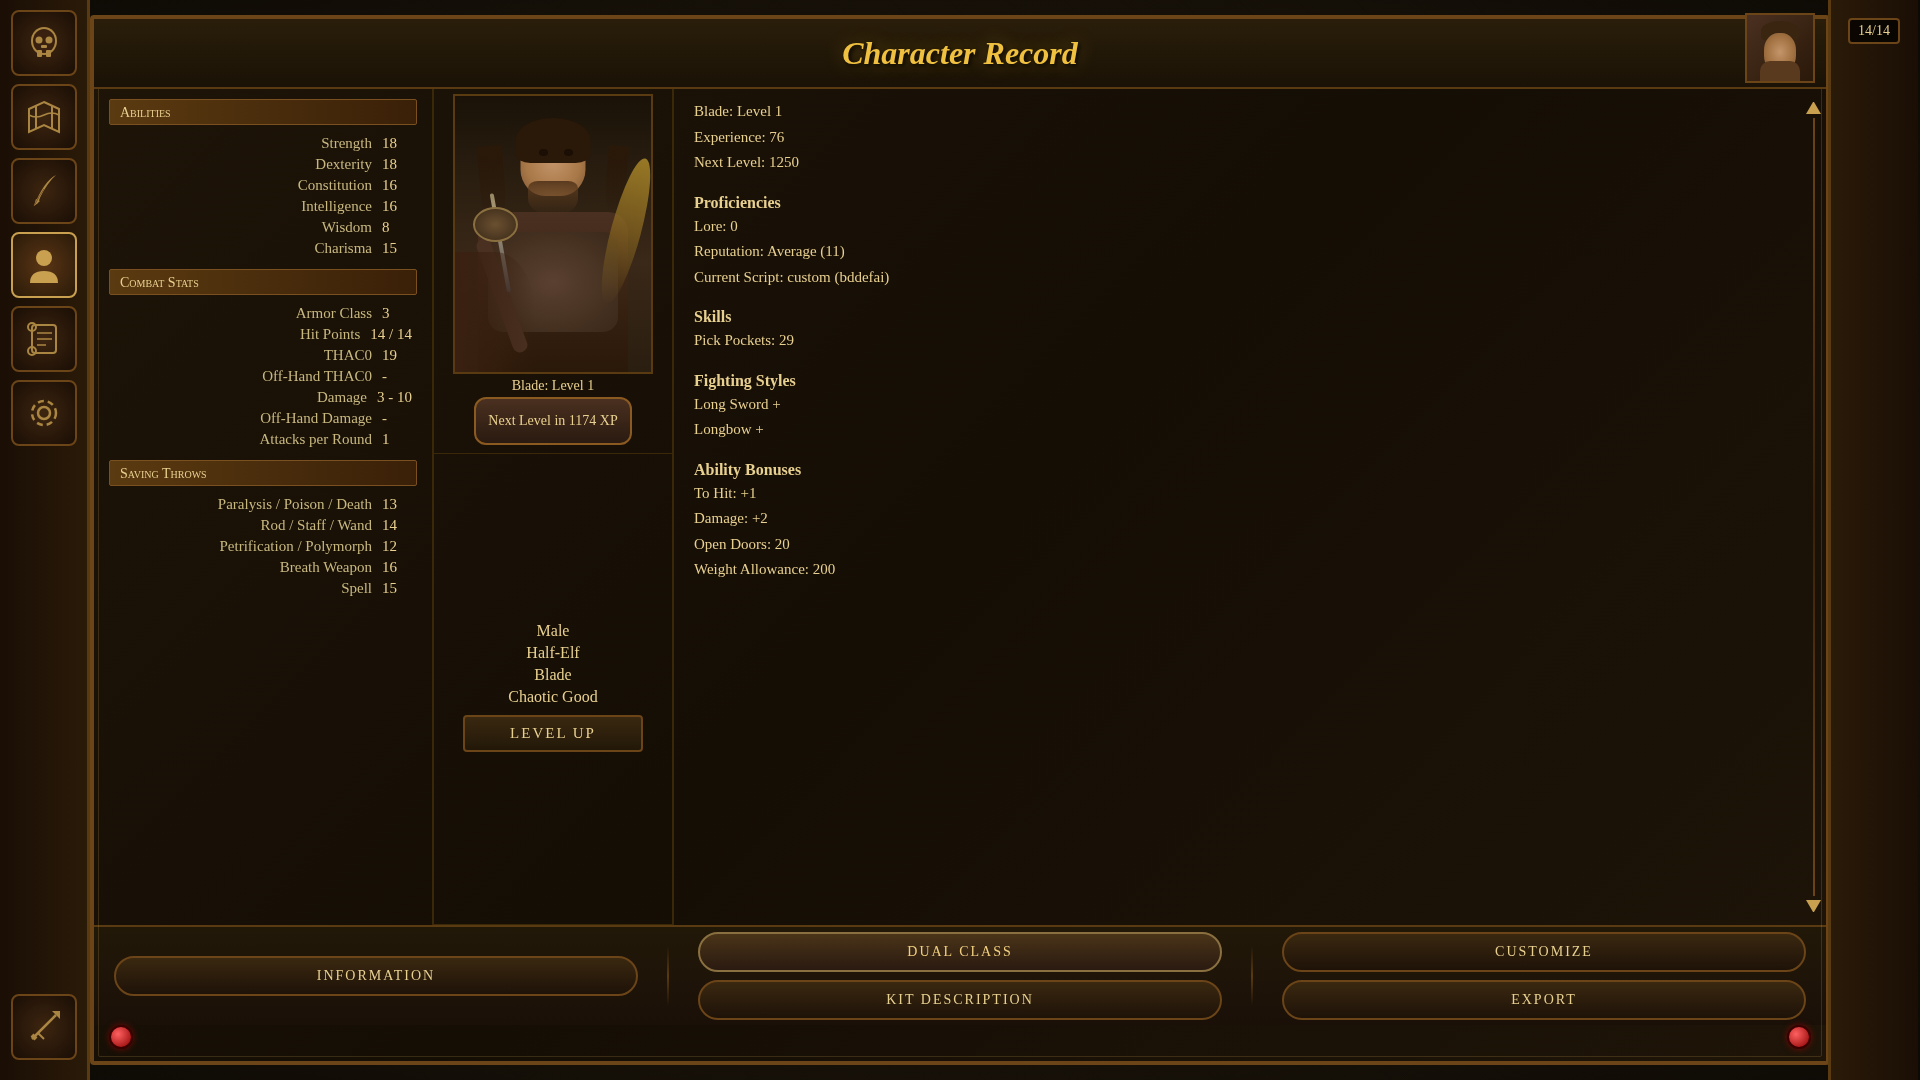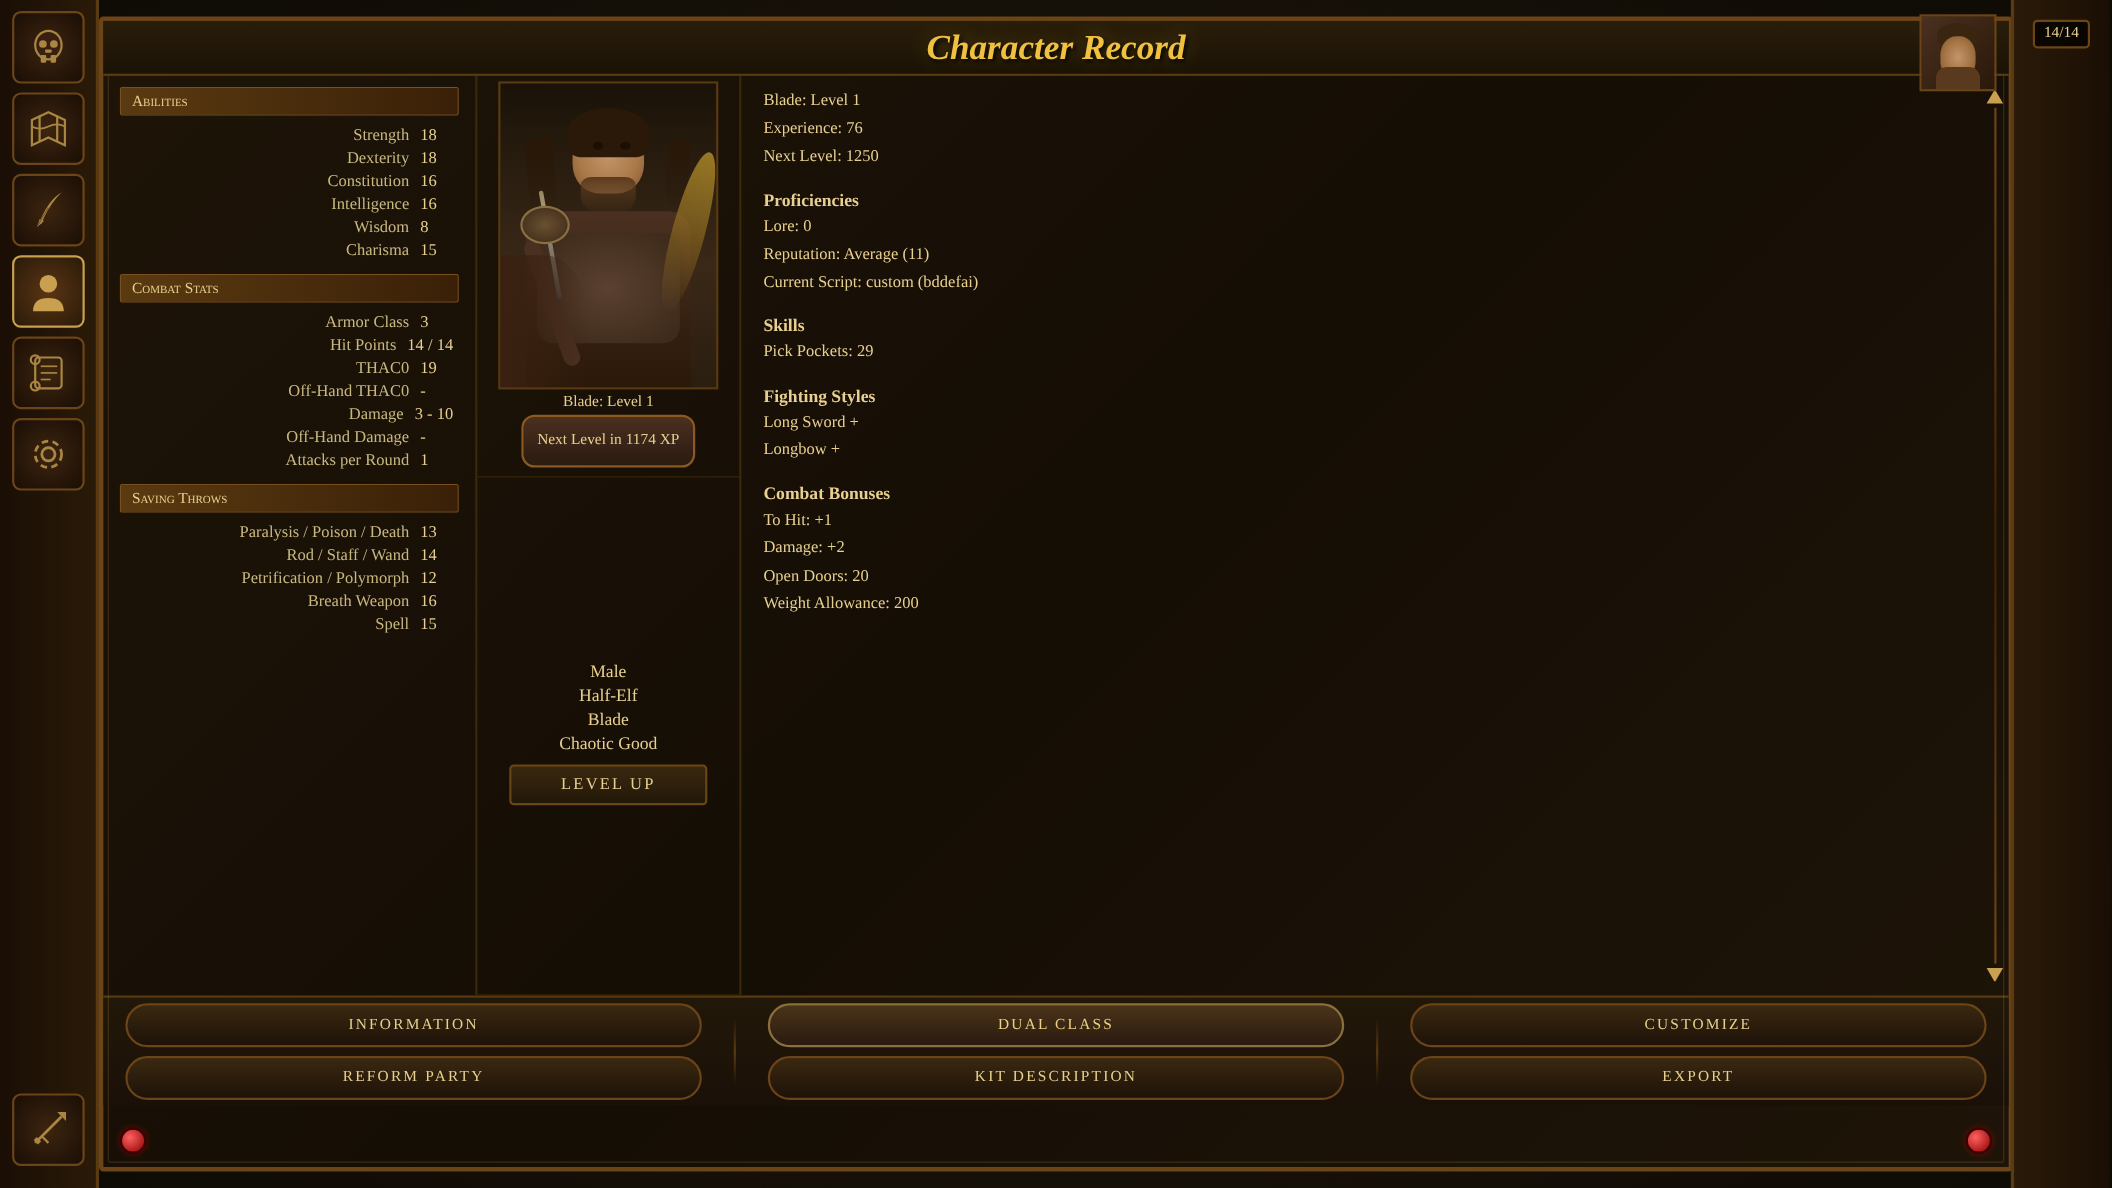--- a/index.html
+++ b/index.html
@@ -131,21 +131,21 @@
       content: '';
       position: absolute;
       inset: 4px;
       border: 1px solid rgba(200, 160, 80, 0.2);
       border-radius: 2px;
       pointer-events: none;
     }
 
     
     .title-bar {
-      height: 50px;
+      height: 70px;
       display: flex;
       align-items: center;
       justify-content: center;
       position: relative;
       background: linear-gradient(to bottom, #2a1e0a, #1a1206);
       border-bottom: 2px solid #5a3a10;
     }
 
     .window-title {
       font-size: 32px;
@@ -689,21 +689,21 @@
         <div class="info-section-gap"></div>
 
         <div class="info-heading">Fighting Styles</div>
         <div class="info-text">
           <div>Long Sword +</div>
           <div>Longbow +</div>
         </div>
 
         <div class="info-section-gap"></div>
 
-        <div class="info-heading">Combat Bonuses</div>
+        <div class="info-heading">Ability Bonuses</div>
         <div class="info-text">
           <div>To Hit: +1</div>
           <div>Damage: +2</div>
           <div>Open Doors: 20</div>
           <div>Weight Allowance: 200</div>
         </div>
       </div>
 
       <div style="width:25px;display:flex;flex-direction:column;align-items:center;padding:10px 0;">
         <div class="scroll-arrow-top"></div>
@@ -711,21 +711,20 @@
         <div class="scroll-arrow-bottom"></div>
       </div>
     </div>
 
   </div>
 
   <div class="bottom-bar">
 
     <div class="bottom-btn-group">
       <button class="bottom-btn">INFORMATION</button>
-      <button class="bottom-btn">REFORM PARTY</button>
     </div>
 
     <div style="width:30px;display:flex;align-items:center;justify-content:center;">
       <div style="width:2px;height:60px;background:linear-gradient(to bottom,transparent,#5a3a10,transparent);"></div>
     </div>
 
     <div class="bottom-btn-group">
       <button class="bottom-btn highlighted">DUAL CLASS</button>
       <button class="bottom-btn">KIT DESCRIPTION</button>
     </div>

